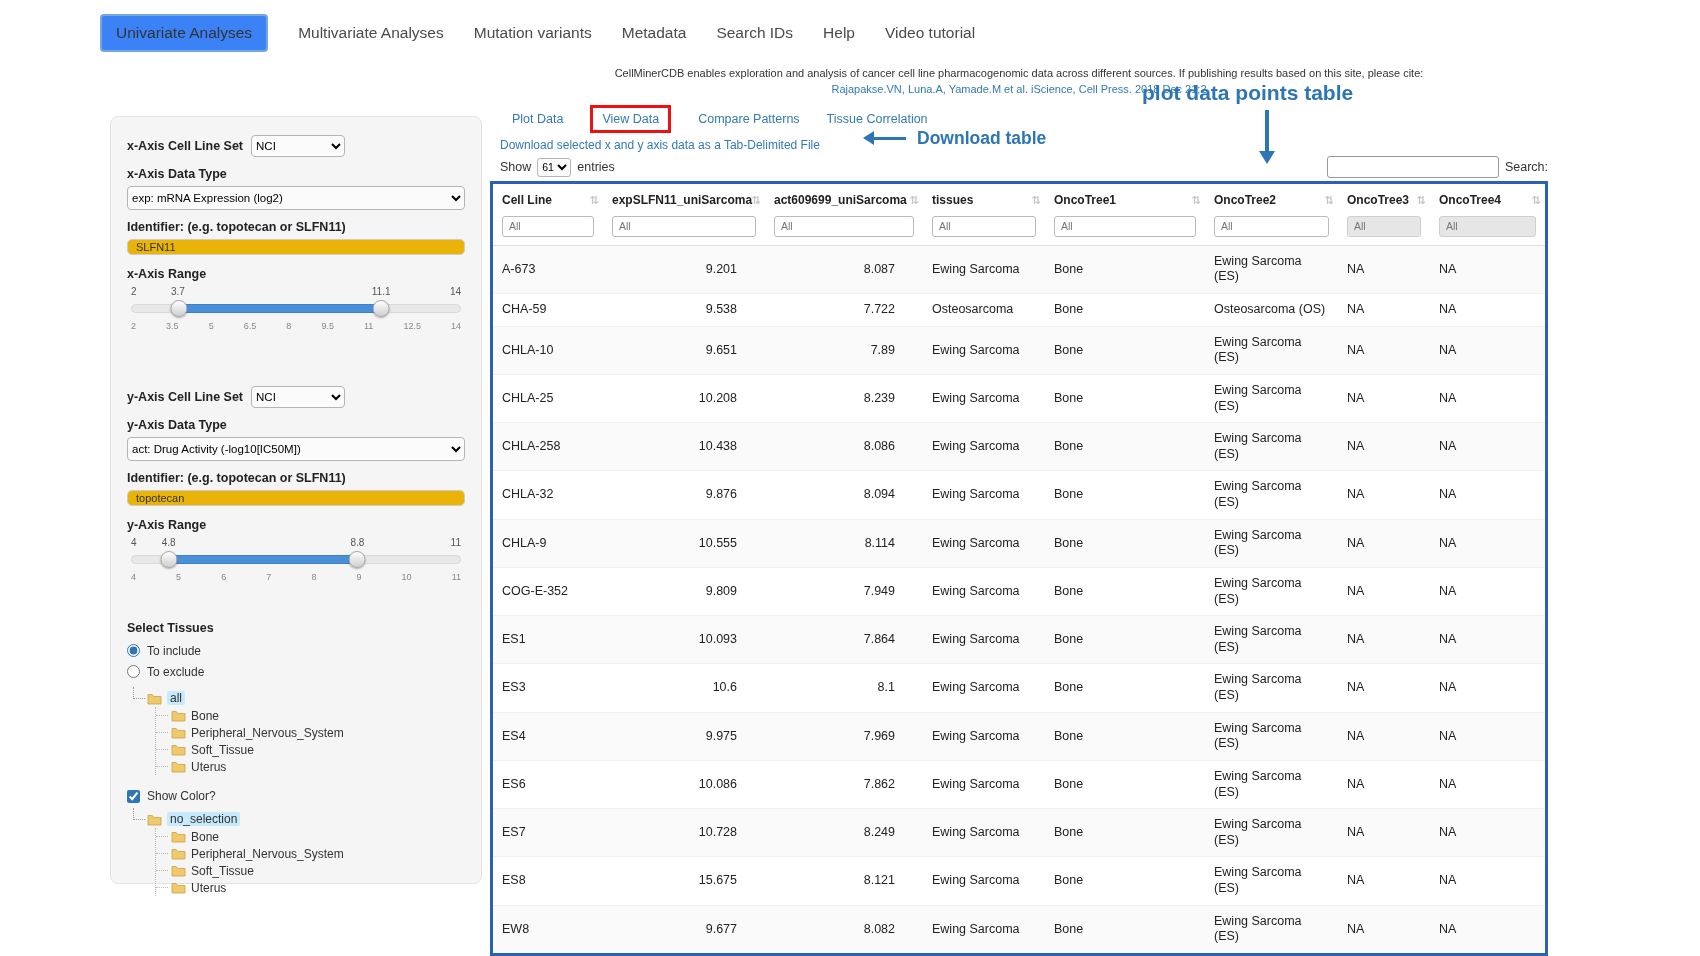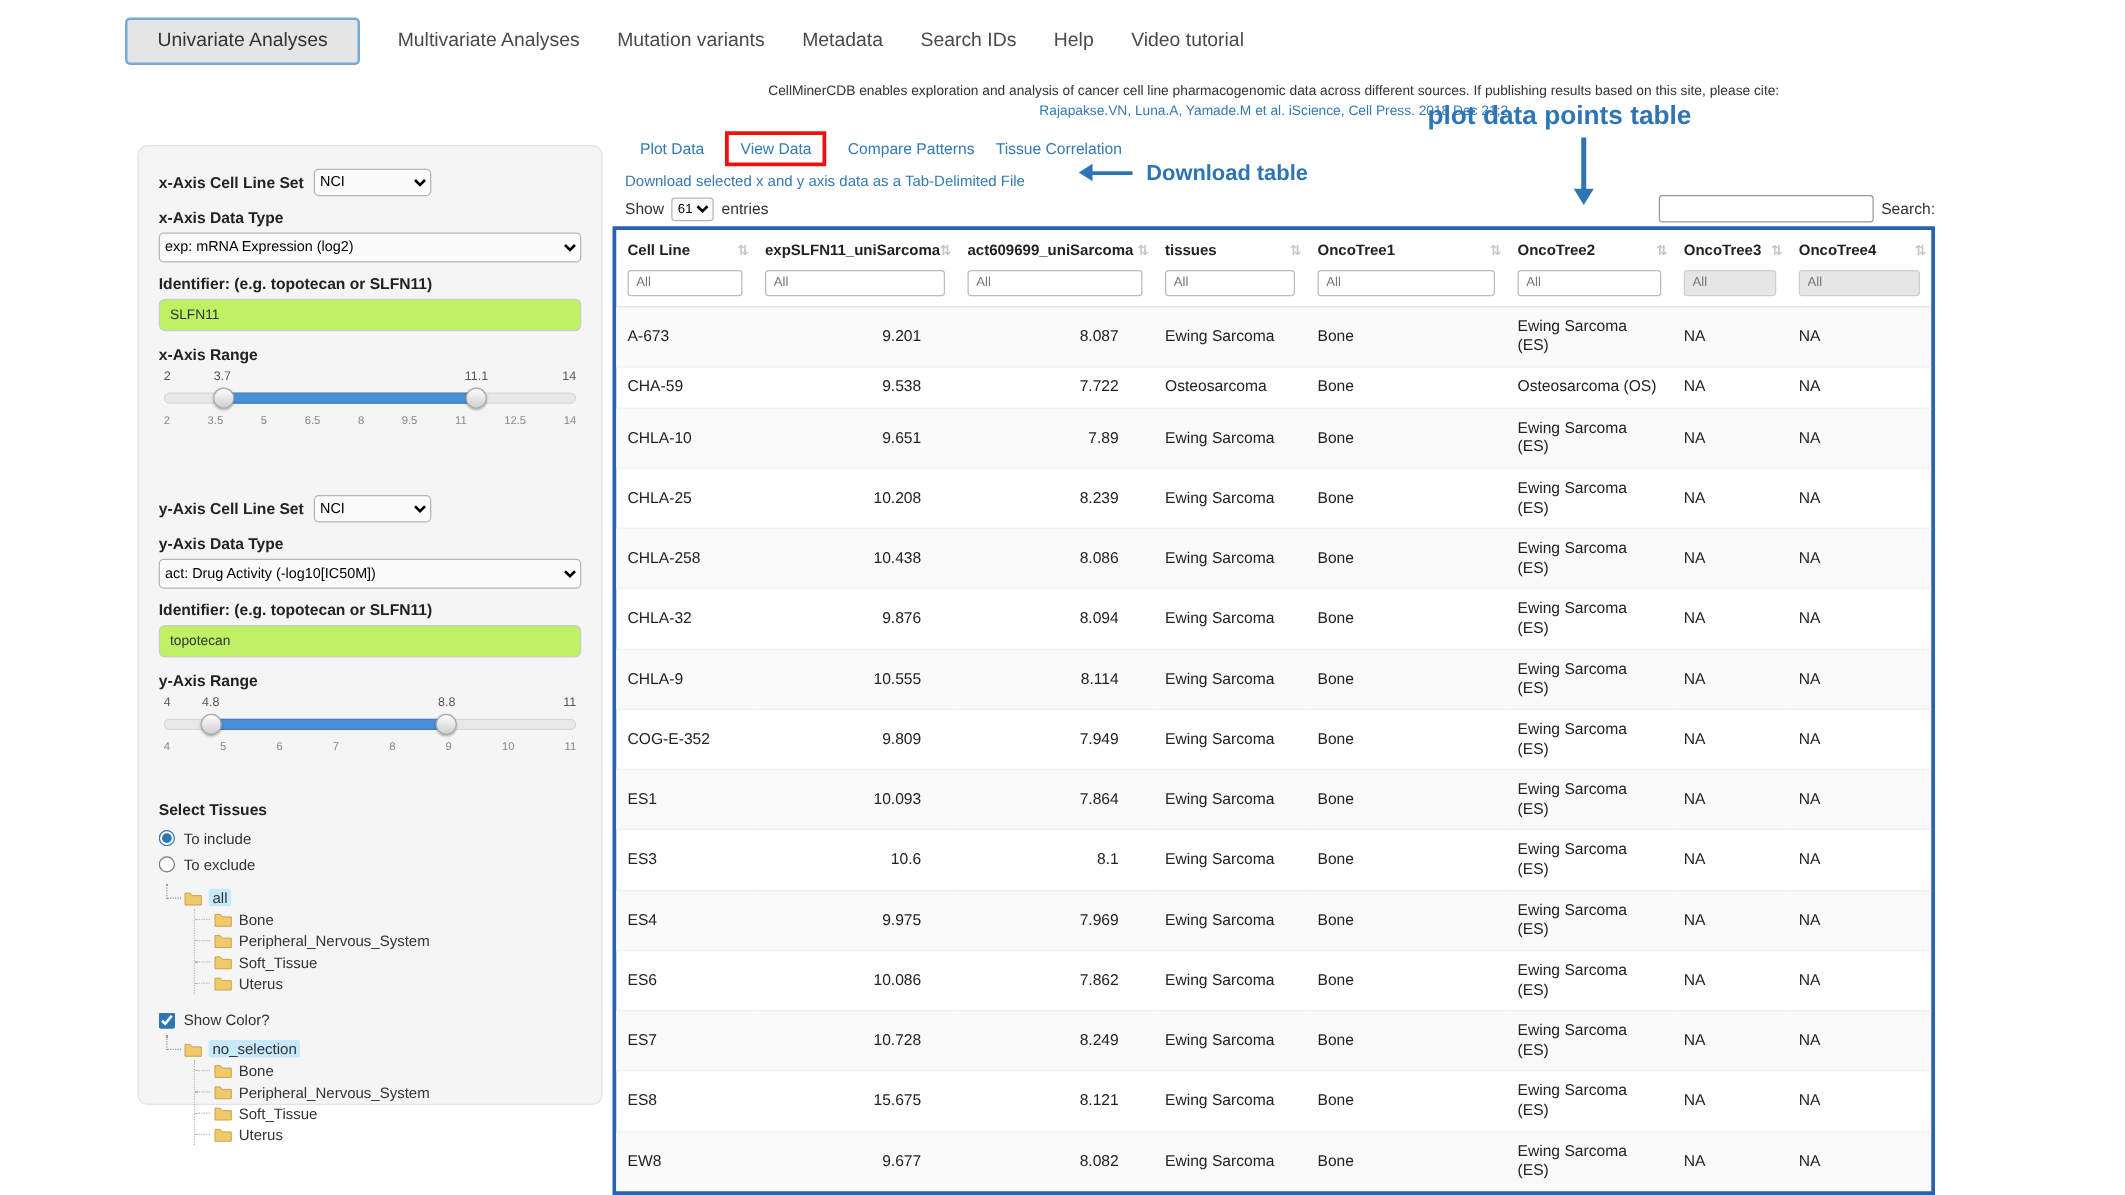--- a/index.html
+++ b/index.html
@@ -6,36 +6,36 @@
   html,body { margin:0; padding:0; background:#fff; }
   .page {
     position:relative; width:1700px; height:956px; background:#fff; overflow:hidden;
     font-family:"Liberation Sans","DejaVu Sans",sans-serif; color:#333;
   }
 
   
   .topnav { position:absolute; left:100px; top:14px; display:flex; align-items:center; gap:30px;
             font-size:15.5px; color:#4a4a4a; }
   .topnav .tab { cursor:pointer; white-space:nowrap; }
-  .topnav .tab.active { border:2px solid #74a9d8; background:#e5e5e5; border-radius:4px;
-                        padding:8px 24px; color:#333; }
+  .topnav .tab.active { border:2px solid #74a9d8; background:#3b82f6; border-radius:4px;
+                        padding:8px 14px; color:#333; }
 
   
   .sidebar { position:absolute; left:110px; top:68px; width:372px; height:768px;
              background:#f5f5f5; border:1px solid #e2e2e2; border-radius:8px; padding:18px 16px;
              font-size:12.5px;margin-top:48px; }
   .fld-label { font-weight:bold; font-size:12.5px; color:#222; margin:0 0 5px; }
   .inline-row { display:flex; align-items:center; gap:8px; margin-bottom:10px; }
   .inline-row .fld-label { margin:0; }
   select.cl-set { width:94px; font-size:11.5px; height:22px; border:1px solid #b5b5b5;
                   border-radius:4px; background:#fbfbfb; }
   select.wide { width:100%; font-size:11.5px; height:24px; border:1px solid #b5b5b5;
                 border-radius:4px; background:#fbfbfb; margin-bottom:10px; }
-  input.textfield { width:100%; height:26px; border:1px solid #ccc; border-radius:5px;
-                    font-size:11px; padding:2px 8px; background:#bef264; color:#333; margin-bottom:12px; }
+  input.textfield { width:100%; height:16px; border:1px solid #ccc; border-radius:5px;
+                    font-size:11px; padding:2px 8px; background:#eab308; color:#333; margin-bottom:12px; }
   
   .slider { position:relative; height:56px; margin:4px 4px 0; }
   .sl-top { position:relative; height:13px; font-size:10px; color:#555; }
   .sl-min { position:absolute; left:0; }
   .sl-max { position:absolute; right:0; }
   .sl-val { position:absolute; transform:translateX(-50%); }
   .sl-track { position:relative; height:9px; background:#e8e8e8; border:1px solid #d9d9d9;
               border-radius:5px; margin-top:5px; }
   .sl-fill { position:absolute; top:-1px; height:9px; background:#4a90d9; border:1px solid #3f7fc0;
              border-radius:5px; }
@@ -55,21 +55,21 @@
   .tree-children { margin-left:24px; border-left:1px dotted #b9b9b9; }
   .tree-item { display:flex; align-items:center; gap:5px; height:17px; position:relative; padding-left:15px; }
   .tree-item::before { content:""; position:absolute; left:0; top:8px; width:12px; border-top:1px dotted #b9b9b9; }
   .tree-label.hl { background:#c6e9fb; padding:0 3px; border-radius:2px; }
   .chk-row { display:flex; align-items:center; gap:7px; margin-top:14px; font-size:12px; }
 
   
   .main { position:absolute; left:490px; top:66px; width:1058px; }
   .citation { text-align:center; font-size:11px; color:#333; line-height:1.35; }
   .cite-link { text-align:center; font-size:11px; color:#337ab7; margin-top:2px; cursor:pointer; }
-  .subtabs { display:flex; align-items:center; gap:17px; margin:10px 0 0 22px; font-size:12.5px; height:28px; }
+  .subtabs { display:flex; align-items:center; gap:27px; margin:10px 0 0 22px; font-size:12.5px; height:28px; }
   .subtab { color:#337ab7; cursor:pointer; white-space:nowrap; }
   .red-box { border:3px solid #ed1111; padding:4px 9px; }
   .download-row { margin:5px 0 0 10px; font-size:12px; }
   .dl-link { color:#337ab7; cursor:pointer; }
   .controls { display:flex; justify-content:space-between; align-items:center; margin-top:4px; height:23px;
               font-size:12.5px; color:#333; }
   .show-group { display:flex; align-items:center; gap:6px; margin-left:10px; }
   select.entries { font-size:10.5px; height:19px; border:1px solid #b5b5b5; border-radius:3px; background:#fbfbfb; }
   .search-group { display:flex; align-items:center; gap:6px; }
   .search-input { width:172px; height:22px; border:1px solid #999; border-radius:3px; }

